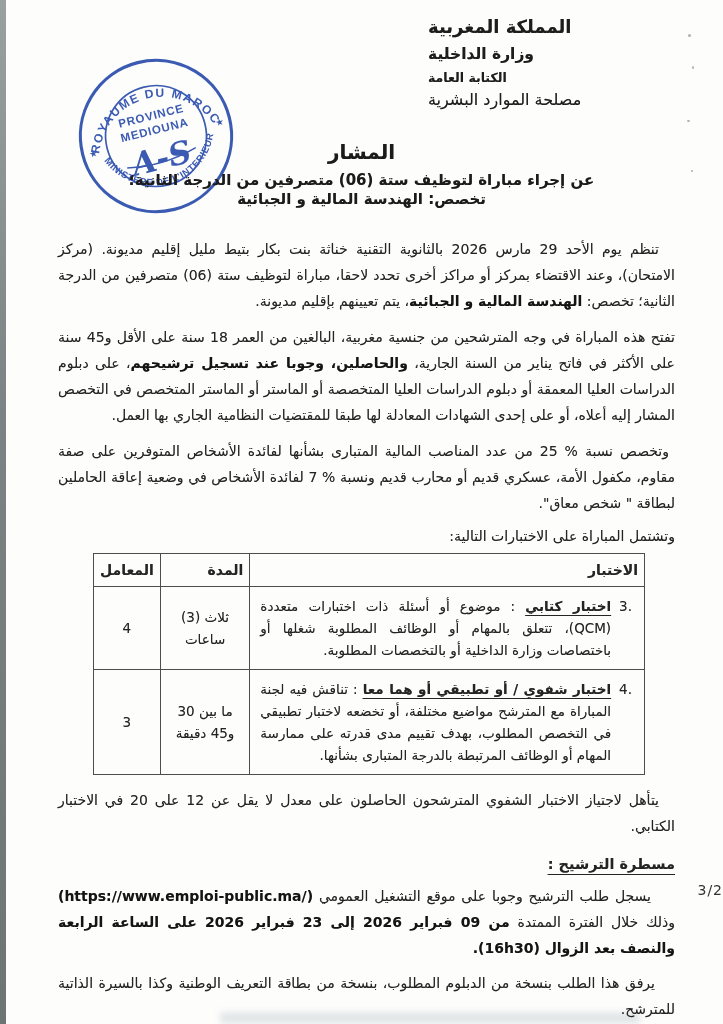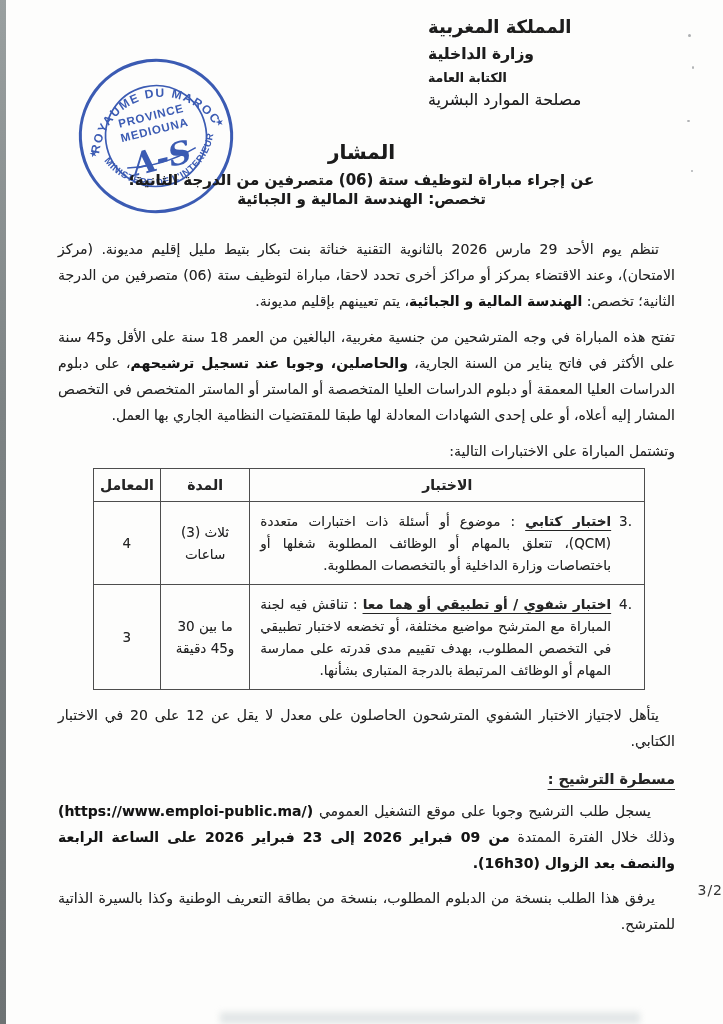--- a/index.html
+++ b/index.html
@@ -50,21 +50,21 @@
     text-decoration:underline;text-underline-offset:5px;}
   .registration{text-indent:24px;margin-bottom:9px !important;}
   .attachment{text-indent:20px;}
   .b{font-weight:bold;color:#141414;}
   .ltr{direction:ltr;unicode-bidi:isolate;font-weight:bold;color:#141414;}
 
   
   table.exams{border-collapse:collapse;width:552px;margin:4px 30px 12px 23px;
     font-size:13.5px;line-height:22px;color:#242424;}
   table.exams th,table.exams td{border:1.2px solid #4d4d4d;}
-  table.exams th{font-weight:bold;padding:5px 6px;text-align:center;font-size:14px;}
+  table.exams th{font-weight:bold;padding:5px 6px;font-size:14px;}
   td.exam-cell{padding:8px 12px 8px 10px;vertical-align:top;}
   td.center-cell{text-align:center;vertical-align:middle;padding:4px 6px;}
   .exam-item{display:flex;gap:8px;align-items:flex-start;}
   .exam-num{flex:0 0 auto;}
   .exam-body{flex:1;text-align:justify;}
   .exam-title{font-weight:bold;text-decoration:underline;text-underline-offset:4px;}
 
   
   .page-number{position:absolute;top:882px;left:0;width:723px;text-align:right;
     font-size:14px;color:#333;letter-spacing:1px;}
@@ -116,20 +116,21 @@
   <div class="title-sub">عن إجراء مباراة لتوظيف ستة (06) متصرفين من الدرجة الثانية؛</div>
   <div class="title-sub">تخصص: الهندسة المالية و الجبائية</div>
 </div>
 
 <div class="doc-body">
 
   <p class="p1"><span>تنظم يوم الأحد 29 مارس 2026 بالثانوية التقنية خناثة بنت بكار بتيط مليل إقليم مديونة. (مركز الامتحان)، وعند الاقتضاء بمركز أو مراكز أخرى تحدد لاحقا، مباراة لتوظيف ستة (06) متصرفين من الدرجة الثانية؛ تخصص: </span><span class="b">الهندسة المالية و الجبائية</span><span>، يتم تعيينهم بإقليم مديونة.</span></p>
 
   <p class="p2"><span>تفتح هذه المباراة في وجه المترشحين من جنسية مغربية، البالغين من العمر 18 سنة على الأقل و45 سنة على الأكثر في فاتح يناير من السنة الجارية، </span><span class="b">والحاصلين، وجوبا عند تسجيل ترشيحهم</span><span>، على دبلوم الدراسات العليا المعمقة أو دبلوم الدراسات العليا المتخصصة أو الماستر أو الماستر المتخصص في التخصص المشار إليه أعلاه، أو على إحدى الشهادات المعادلة لها طبقا للمقتضيات النظامية الجاري بها العمل.</span></p>
 
+  <p class="p3">وتخصص نسبة % 25 من عدد المناصب المالية المتبارى بشأنها لفائدة الأشخاص المتوفرين على صفة مقاوم، مكفول الأمة، عسكري قديم أو محارب قديم ونسبة % 7 لفائدة الأشخاص في وضعية إعاقة الحاملين لبطاقة " شخص معاق".</p>
 
   <p class="exams-intro">وتشتمل المباراة على الاختبارات التالية:</p>
 
   <table class="exams">
     <colgroup>
       <col style="width:414px">
         <col style="width:92px">
         <col style="width:46px">
     </colgroup>
     <thead>

